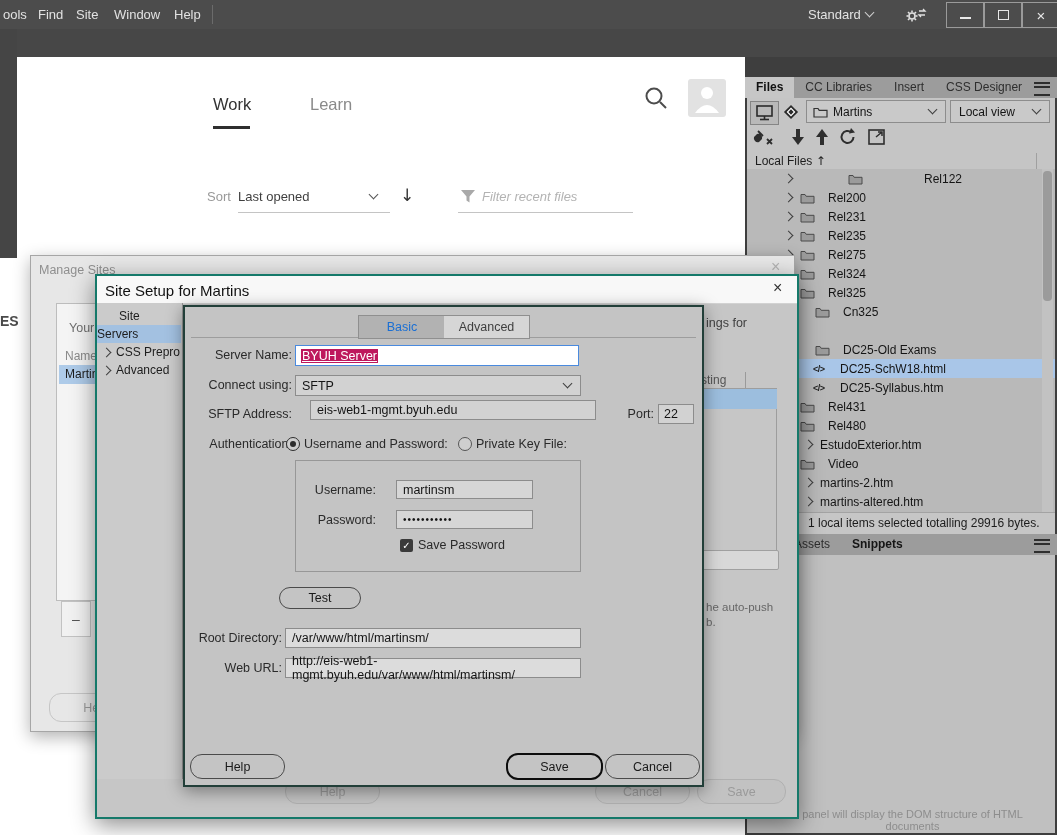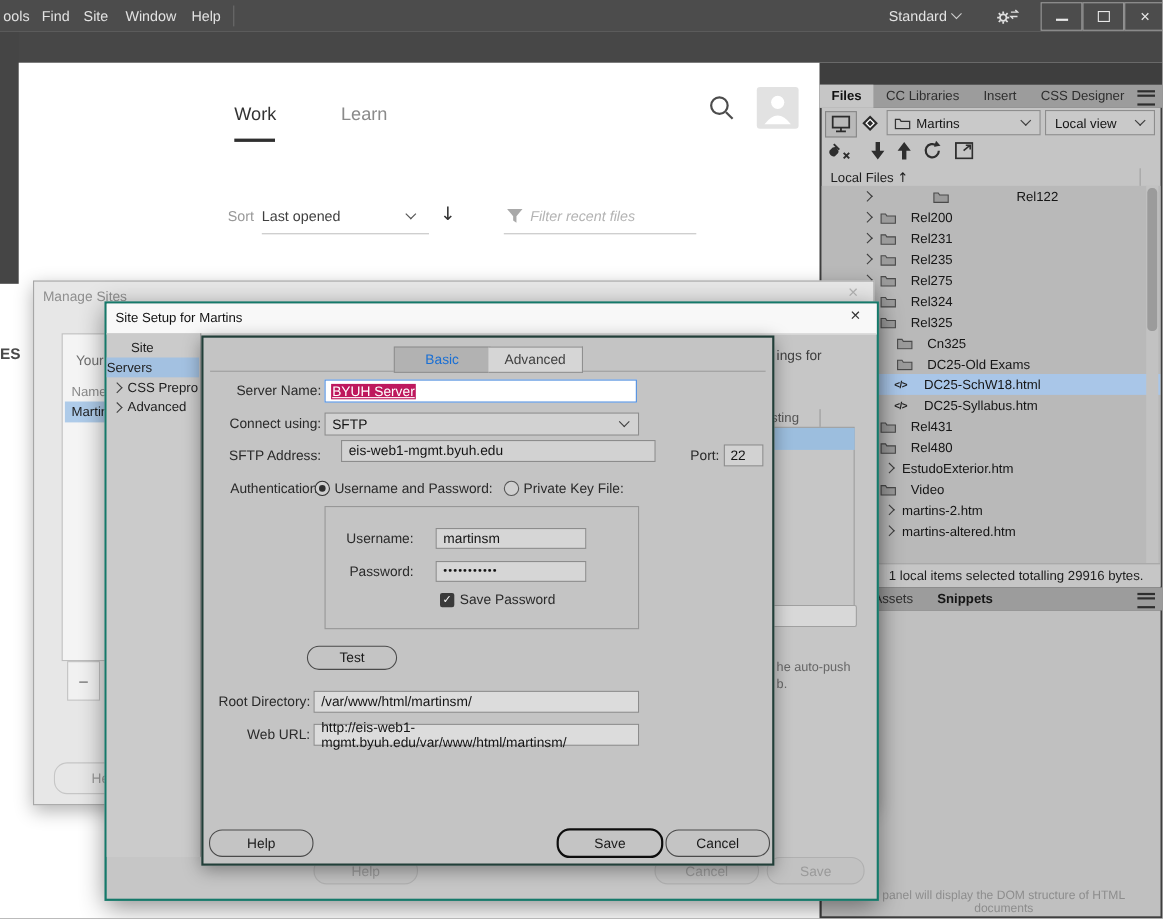--- a/index.html
+++ b/index.html
@@ -199,21 +199,21 @@
               <path d="M1 2.5h4l1.2 1.8H14V11H1z" fill="#9b9b9b" stroke="#4a4a4a"></path>
             </svg>
             <span>Rel325</span>
           </div>
           <div class="trow" style="padding-left: 68px;">
             <svg class="fold" width="15" height="12" viewBox="0 0 15 12">
               <path d="M1 2.5h4l1.2 1.8H14V11H1z" fill="#9b9b9b" stroke="#4a4a4a"></path>
             </svg>
             <span>Cn325</span>
           </div>
-          <div class="trow" style="padding-left: 68px;">
+          <div class="trow" style="padding-left: 68px; margin-top: 19px;">
             <svg class="fold" width="15" height="12" viewBox="0 0 15 12">
               <path d="M1 2.5h4l1.2 1.8H14V11H1z" fill="#9b9b9b" stroke="#4a4a4a"></path>
             </svg>
             <span>DC25-Old Exams</span>
           </div>
           <div class="trow sel" style="padding-left: 66px;">
             <span class="codeic">&lt;/&gt;</span>
             <span>DC25-SchW18.html</span>
           </div>
           <div class="trow" style="padding-left: 66px;">
@@ -284,21 +284,21 @@
         <span style="position:absolute;left:6px;top:2px;font-size:12px;color:#1c1c1c;">Martins</span>
       </div>
     </div>
     <div style="position:absolute;left:30px;top:345px;width:28px;height:34px;background:#f1f1f1;border:1px solid #c2c2c2;
                 display:flex;align-items:center;justify-content:center;font-size:14px;color:#555;">–</div>
     <div class="pill" style="left:18px;top:437px;width:92px;height:27px;border-color:#c6c6c6;color:#9b9b9b;background:#e7e7e7;">Help</div>
   </div>
 
   <div class="abs" id="sitesetup">
     <div style="position:absolute;left:0;top:0;width:700px;height:27px;background:#f8f8f8;border-bottom:1px solid #d2d2d2;">
-      <span style="position:absolute;left:8px;top:6px;font-size:12px;color:#111;">Site Setup for Martins</span>
+      <span style="position:absolute;left:8px;top:6px;font-size:15px;color:#111;">Site Setup for Martins</span>
       <span style="position:absolute;left:676px;top:3px;font-size:16px;color:#333;">×</span>
     </div>
 
     <div style="position:absolute;left:0;top:27px;width:85px;height:476px;background:#cbcbcb;border-right:1px solid #969696;">
       <div class="sbitem" style="top:4px;">
         <span style="margin-left:22px;">Site</span>
       </div>
       <div class="sbitem" style="top:22px;background:#a3c1e1;">
         <span style="">Servers</span>
       </div>

